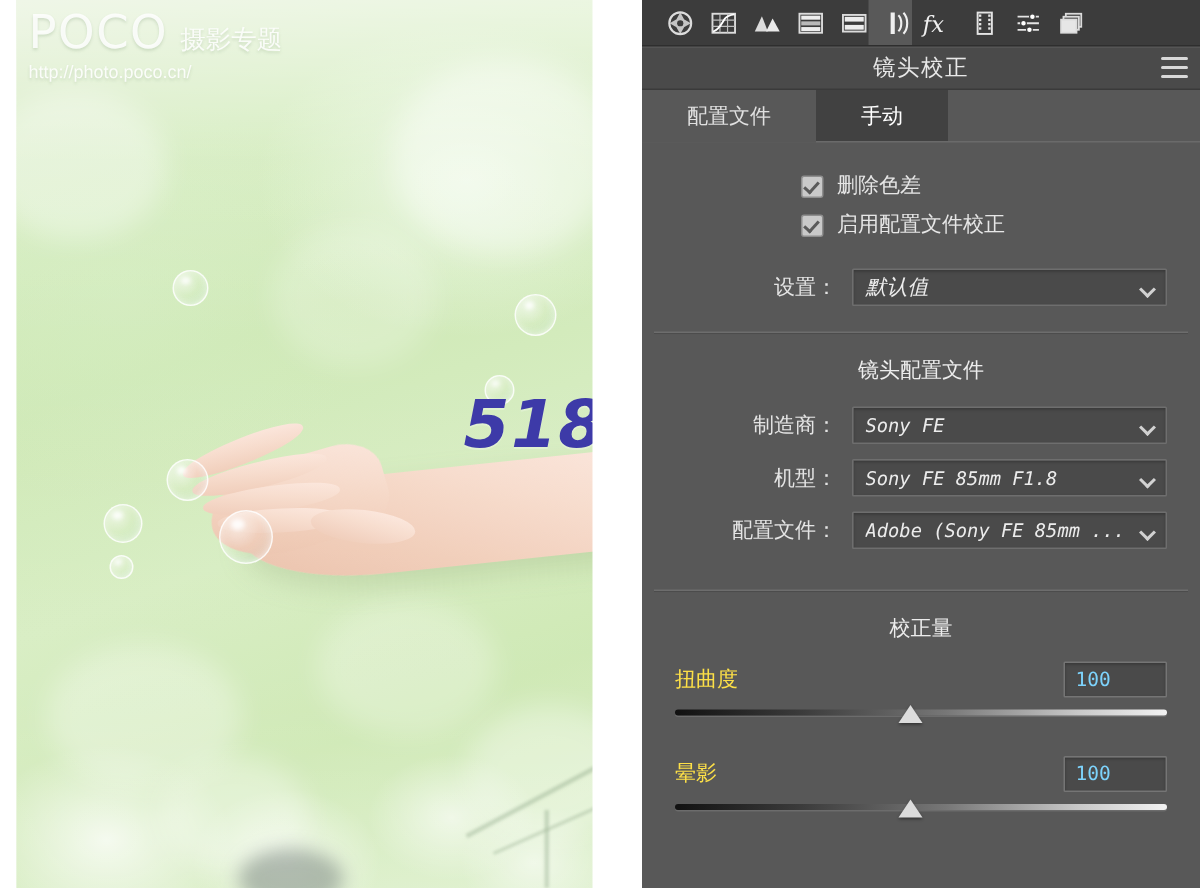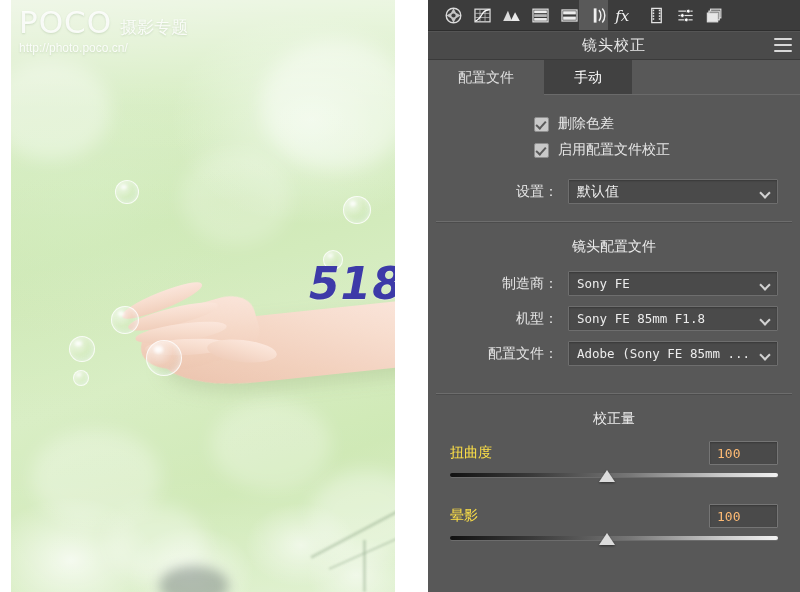--- a/index.html
+++ b/index.html
@@ -148,20 +148,21 @@
   .check-label{font-size:14px;color:#e6e6e6;}
 
   .row{display:flex;align-items:center;padding:5px 22px 5px 0;}
   .row-label{width:130px;text-align:right;padding-right:10px;font-size:14px;color:#e4e4e4;flex:none;}
   .select{
     flex:1;height:23px;background:#4a4a4a;border:1px solid #6e6e6e;
     display:flex;align-items:center;position:relative;
     padding:0 24px 0 8px;border-radius:1px;
     box-shadow:inset 0 1px 2px rgba(0,0,0,.25);
     overflow:hidden;
+    font-style:italic;
   }
   .select-val{
     font-family:"DejaVu Sans Mono","Liberation Mono",monospace;
     font-size:12.5px;color:#ececec;white-space:nowrap;overflow:hidden;text-overflow:clip;
   }
   .select-val.cjk{font-family:"Liberation Sans",sans-serif;font-size:14px;}
   .caret{
     position:absolute;right:7px;top:50%;margin-top:-3px;
     width:9px;height:6px;
   }
@@ -175,21 +176,21 @@
   .section-title{text-align:center;font-size:14px;color:#ececec;padding:5px 0 10px 0;}
 
   .slider-block{padding:2px 22px 2px 22px;}
   .slider-head{display:flex;align-items:center;justify-content:space-between;height:26px;}
   .slider-name{font-size:14px;color:#fde047;}
   .numbox{
     width:60px;height:22px;background:#4a4a4a;border:1px solid #757575;
     display:flex;align-items:center;padding-left:7px;border-radius:1px;
     box-shadow:inset 0 1px 2px rgba(0,0,0,.25);
   }
-  .numbox span{font-family:"DejaVu Sans Mono","Liberation Mono",monospace;font-size:13px;color:#fdba74;}
+  .numbox span{font-family:"DejaVu Sans Mono","Liberation Mono",monospace;font-size:13px;color:#7dd3fc;}
   .track{
     position:relative;height:4px;border-radius:2px;margin-top:7px;
     background:linear-gradient(90deg,#111 0%,#3a3a3a 25%,#777 55%,#c8c8c8 82%,#f2f2f2 100%);
     box-shadow:0 1px 0 rgba(255,255,255,.12);
   }
   .thumb{
     position:absolute;top:-3px;width:0;height:0;margin-left:-8px;
     border-left:8px solid transparent;border-right:8px solid transparent;
     border-bottom:12px solid #dcdcdc;
     filter:drop-shadow(0 1px 1px rgba(0,0,0,.45));

